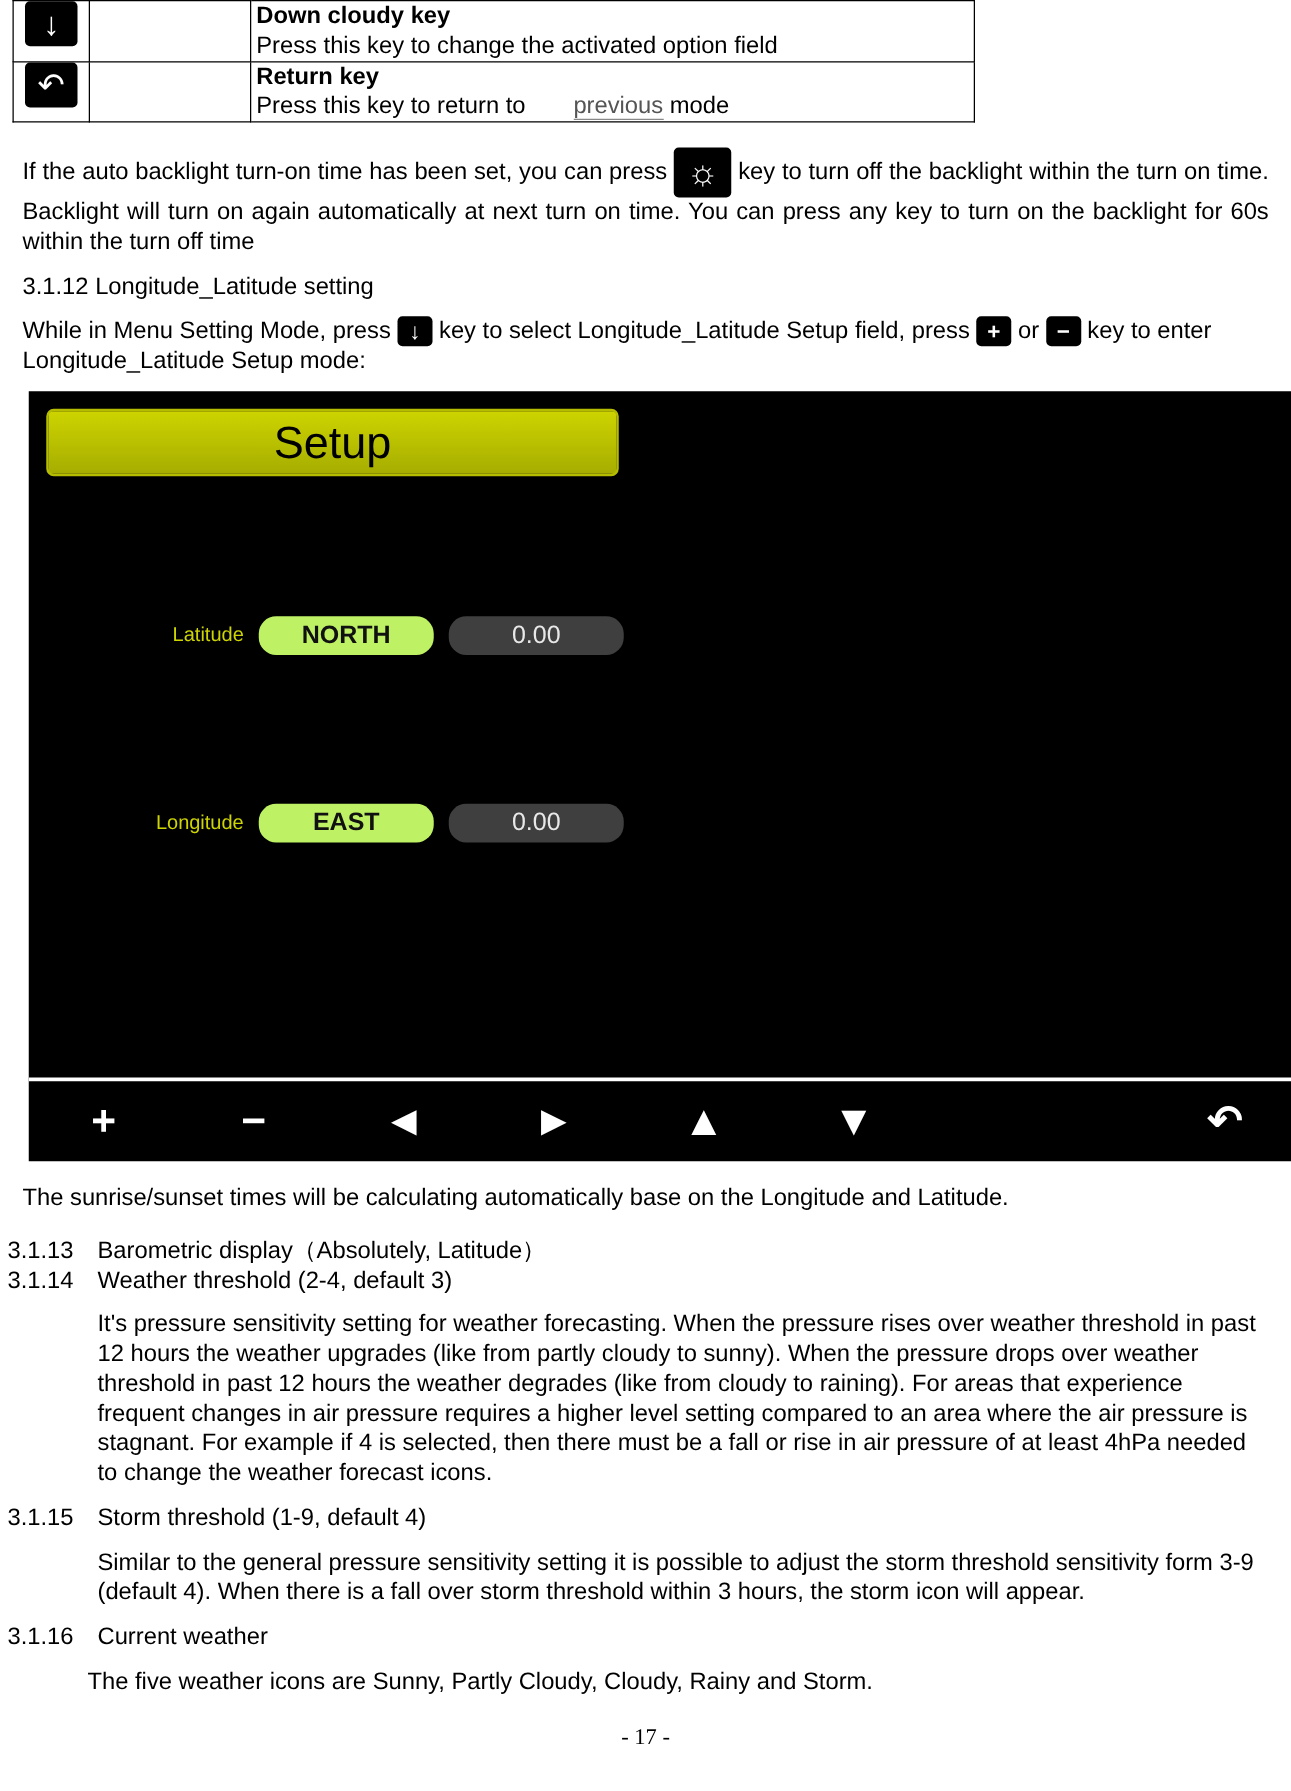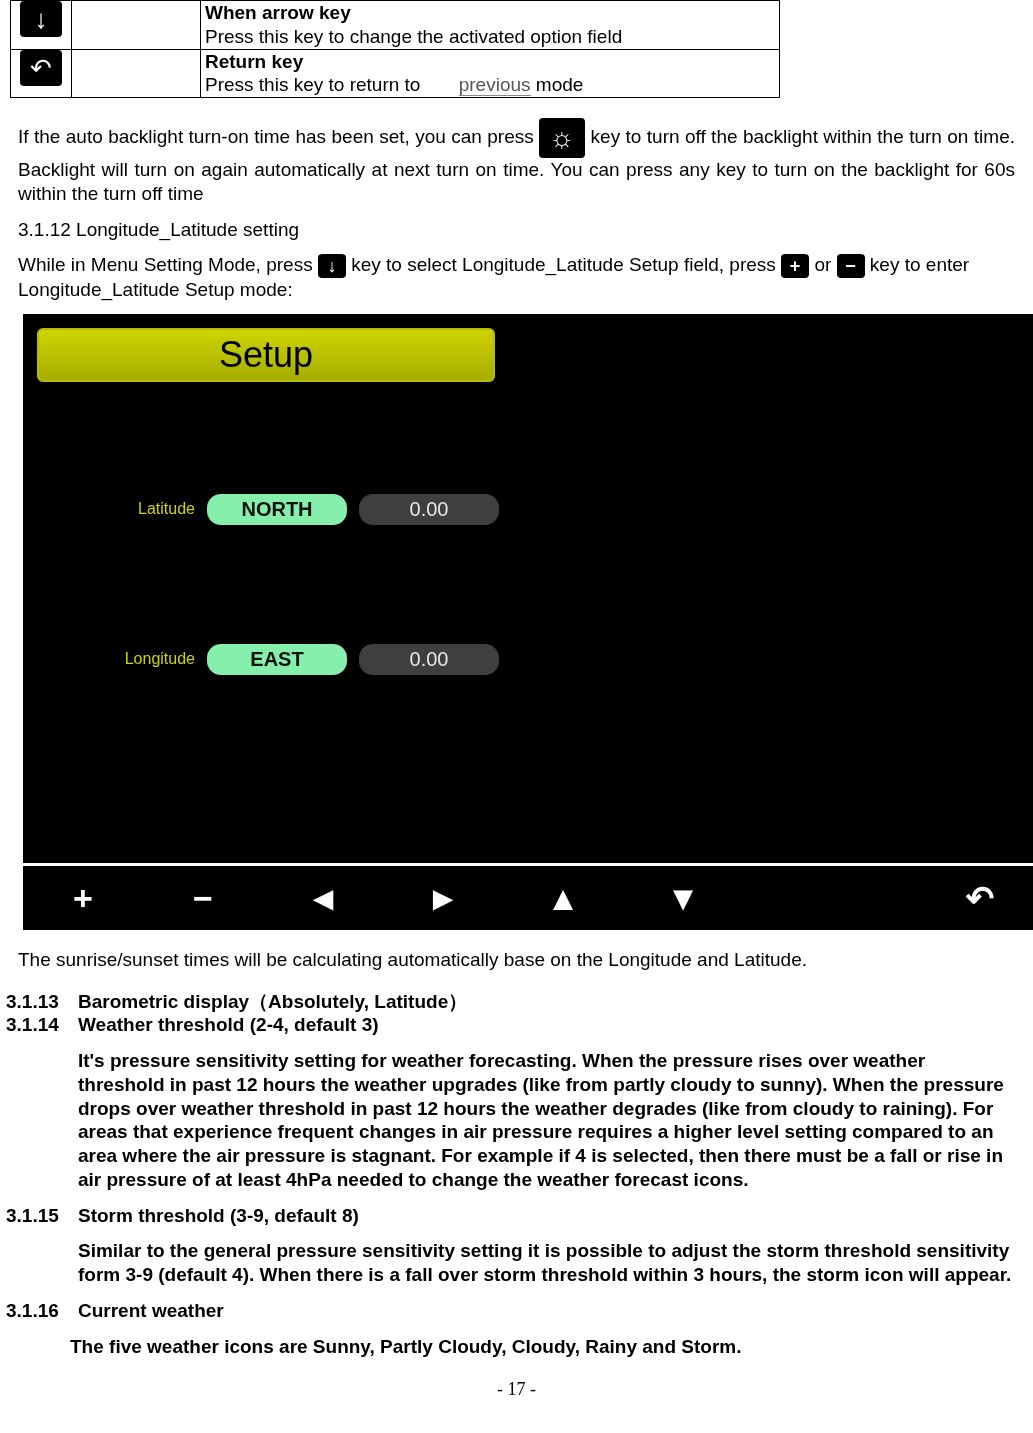--- a/index.html
+++ b/index.html
@@ -80,50 +80,50 @@
   .pill {
     display: inline-block;
     min-width: 108px;
     background: #3f3f3f;
     color: #e8e8e8;
     border-radius: 14px;
     padding: 3px 16px;
     font-size: 20px;
     text-align: center;
   }
-  .pill.white { background: #86efac; color: #111; font-weight: 600; }
+  .pill.white { background: #bef264; color: #111; font-weight: 600; }
   .bottombar {
     position: absolute;
     left: 0; right: 0; bottom: 0;
     height: 64px;
     border-top: 3px solid #fff;
     display: flex;
     align-items: center;
   }
   .bbslot { flex: 0 0 120px; text-align: center; font-size: 34px; font-weight: bold; color: #fff; }
   .bbslot:last-child { margin-left: auto; flex: 0 0 120px; }
   .afterimg { margin-top: 18px; }
-  .sectionlist { margin-top: 18px; font-weight: bold; }
+  .sectionlist { margin-top: 18px; }
   .sectionrow { display: flex; gap: 12px; }
   .secnum { flex: 0 0 60px; }
   .secbody { flex: 1 1 auto; }
   .indent { margin-left: 72px; }
   .footer { text-align: center; margin-top: 20px; font-family: "Times New Roman", serif; font-size: 18px; }
   .prevword { color: #555; border-bottom: 1px solid #888; margin-left: 33px; }
 </style>
 </head>
 <body>
 
 <table class="keytable">
   <tbody>
       <tr>
     <td class="iconcell"><span class="iconbtn">↓</span></td>
     <td class="spacercell"></td>
     <td>
-      <div><b>When arrow key</b></div>
+      <div><b>Down cloudy key</b></div>
       <div>Press this key to change the activated option field</div>
     </td>
   </tr>
   <tr>
     <td class="iconcell"><span class="iconbtn">↶</span></td>
     <td class="spacercell"></td>
     <td>
       <div><b>Return key</b></div>
       <div>
         <span>Press this key to return to </span><span class="prevword">previous</span><span> mode</span>
@@ -186,21 +186,21 @@
   </div>
 
   <div class="sectionrow">
     <div class="secnum">3.1.14</div>
     <div class="secbody">Weather threshold (2-4, default 3)</div>
   </div>
   <p class="indent">It's pressure sensitivity setting for weather forecasting. When the pressure rises over weather threshold in past 12 hours the weather upgrades (like from partly cloudy to sunny). When the pressure drops over weather threshold in past 12 hours the weather degrades (like from cloudy to raining). For areas that experience frequent changes in air pressure requires a higher level setting compared to an area where the air pressure is stagnant. For example if 4 is selected, then there must be a fall or rise in air pressure of at least 4hPa needed to change the weather forecast icons.</p>
 
   <div class="sectionrow">
     <div class="secnum">3.1.15</div>
-    <div class="secbody">Storm threshold (3-9, default 8)</div>
+    <div class="secbody">Storm threshold (1-9, default 4)</div>
   </div>
   <p class="indent">Similar to the general pressure sensitivity setting it is possible to adjust the storm threshold sensitivity form 3-9 (default 4). When there is a fall over storm threshold within 3 hours, the storm icon will appear.</p>
 
   <div class="sectionrow">
     <div class="secnum">3.1.16</div>
     <div class="secbody">Current weather</div>
   </div>
   <p class="indent" style="margin-left:64px">The five weather icons are Sunny, Partly Cloudy, Cloudy, Rainy and Storm.</p>
 </div>
 

